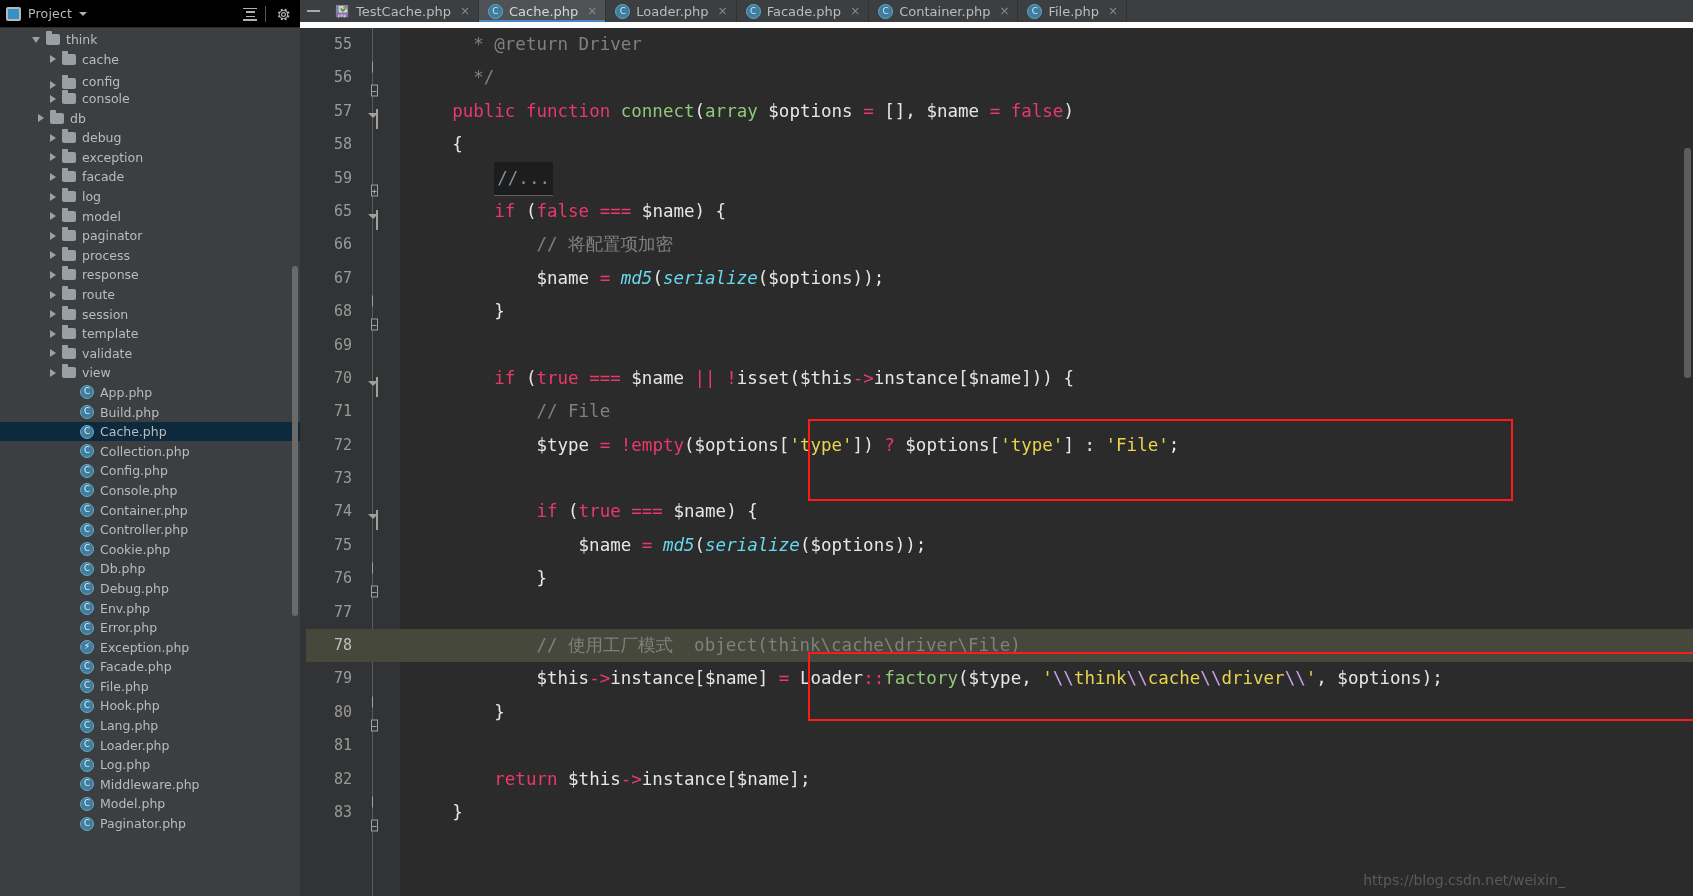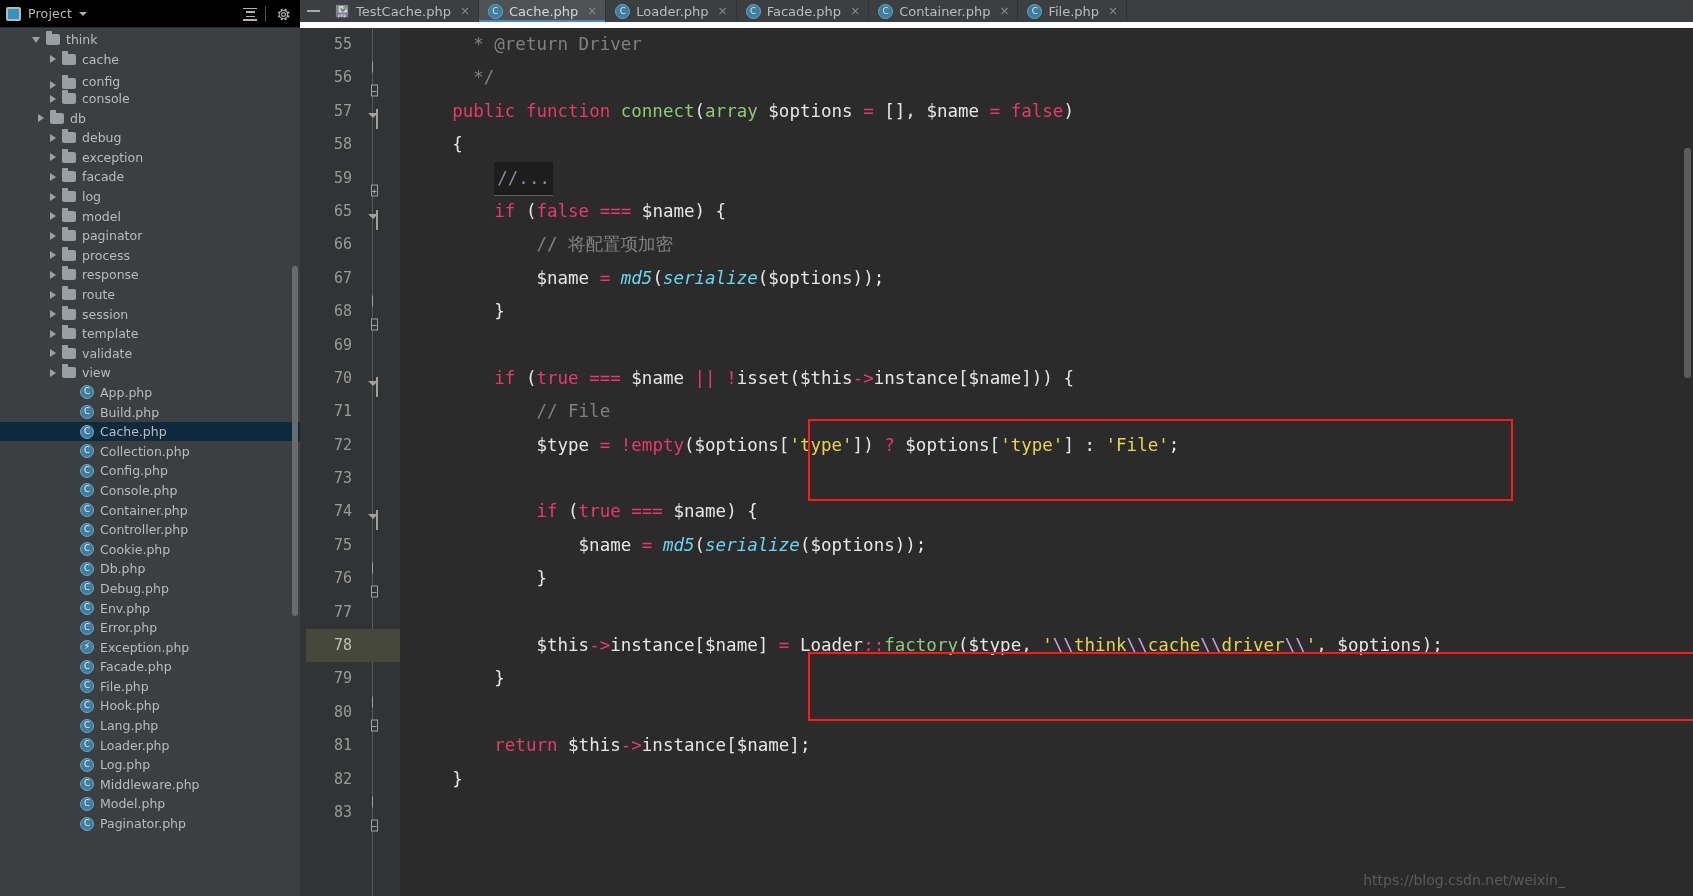--- a/index.html
+++ b/index.html
@@ -588,20 +588,21 @@
           <div class="c-line"><span class="plain">        }</span></div>
           <div class="c-line"></div>
           <div class="c-line"><span class="plain">        </span><span class="kw2">if</span><span class="plain"> (</span><span class="kw2">true</span><span class="plain"> </span><span class="op">===</span><span class="plain"> </span><span class="plain">$name</span><span class="plain"> </span><span class="op">||</span><span class="plain"> </span><span class="op">!</span><span class="plain">isset</span><span class="plain">(</span><span class="plain">$this</span><span class="op">-&gt;</span><span class="plain">instance</span><span class="plain">[</span><span class="plain">$name</span><span class="plain">])) {</span></div>
           <div class="c-line"><span class="cmt">            // File</span></div>
           <div class="c-line"><span class="plain">            </span><span class="plain">$type</span><span class="plain"> </span><span class="op">=</span><span class="plain"> </span><span class="op">!</span><span class="op">empty</span><span class="plain">(</span><span class="plain">$options</span><span class="plain">[</span><span class="str">'type'</span><span class="plain">]) </span><span class="op">?</span><span class="plain"> </span><span class="plain">$options</span><span class="plain">[</span><span class="str">'type'</span><span class="plain">] </span><span class="plain">:</span><span class="plain"> </span><span class="str">'File'</span><span class="plain">;</span></div>
           <div class="c-line"></div>
           <div class="c-line"><span class="plain">            </span><span class="kw2">if</span><span class="plain"> (</span><span class="kw2">true</span><span class="plain"> </span><span class="op">===</span><span class="plain"> </span><span class="plain">$name</span><span class="plain">) {</span></div>
           <div class="c-line"><span class="plain">                </span><span class="plain">$name</span><span class="plain"> </span><span class="op">=</span><span class="plain"> </span><span class="meth">md5</span><span class="plain">(</span><span class="meth">serialize</span><span class="plain">(</span><span class="plain">$options</span><span class="plain">));</span></div>
           <div class="c-line"><span class="plain">            }</span></div>
           <div class="c-line"></div>
+          <div class="c-line cur"><span class="cmt">            // 使用工厂模式  object(think\cache\driver\File)</span></div>
           <div class="c-line"><span class="plain">            </span><span class="plain">$this</span><span class="op">-&gt;</span><span class="plain">instance</span><span class="plain">[</span><span class="plain">$name</span><span class="plain">] </span><span class="op">=</span><span class="plain"> </span><span class="plain">Loader</span><span class="op">::</span><span class="fn">factory</span><span class="plain">(</span><span class="plain">$type</span><span class="plain">, </span><span class="str">'</span><span class="ns">\\</span><span class="str">think</span><span class="ns">\\</span><span class="str">cache</span><span class="ns">\\</span><span class="str">driver</span><span class="ns">\\</span><span class="str">'</span><span class="plain">, </span><span class="plain">$options</span><span class="plain">);</span></div>
           <div class="c-line"><span class="plain">        }</span></div>
           <div class="c-line"></div>
           <div class="c-line"><span class="plain">        </span><span class="kw2">return</span><span class="plain"> </span><span class="plain">$this</span><span class="op">-&gt;</span><span class="plain">instance</span><span class="plain">[</span><span class="plain">$name</span><span class="plain">];</span></div>
           <div class="c-line"><span class="plain">    }</span></div>
         </div>
 
       <div class="watermark-url">https://blog.csdn.net/weixin_</div>
     <div class="hl-box" style="left: 508px; top: 391px; width: 705px; height: 82px;"></div>
         <div class="hl-box" style="left: 508px; top: 624px; width: 983px; height: 69px;"></div>

